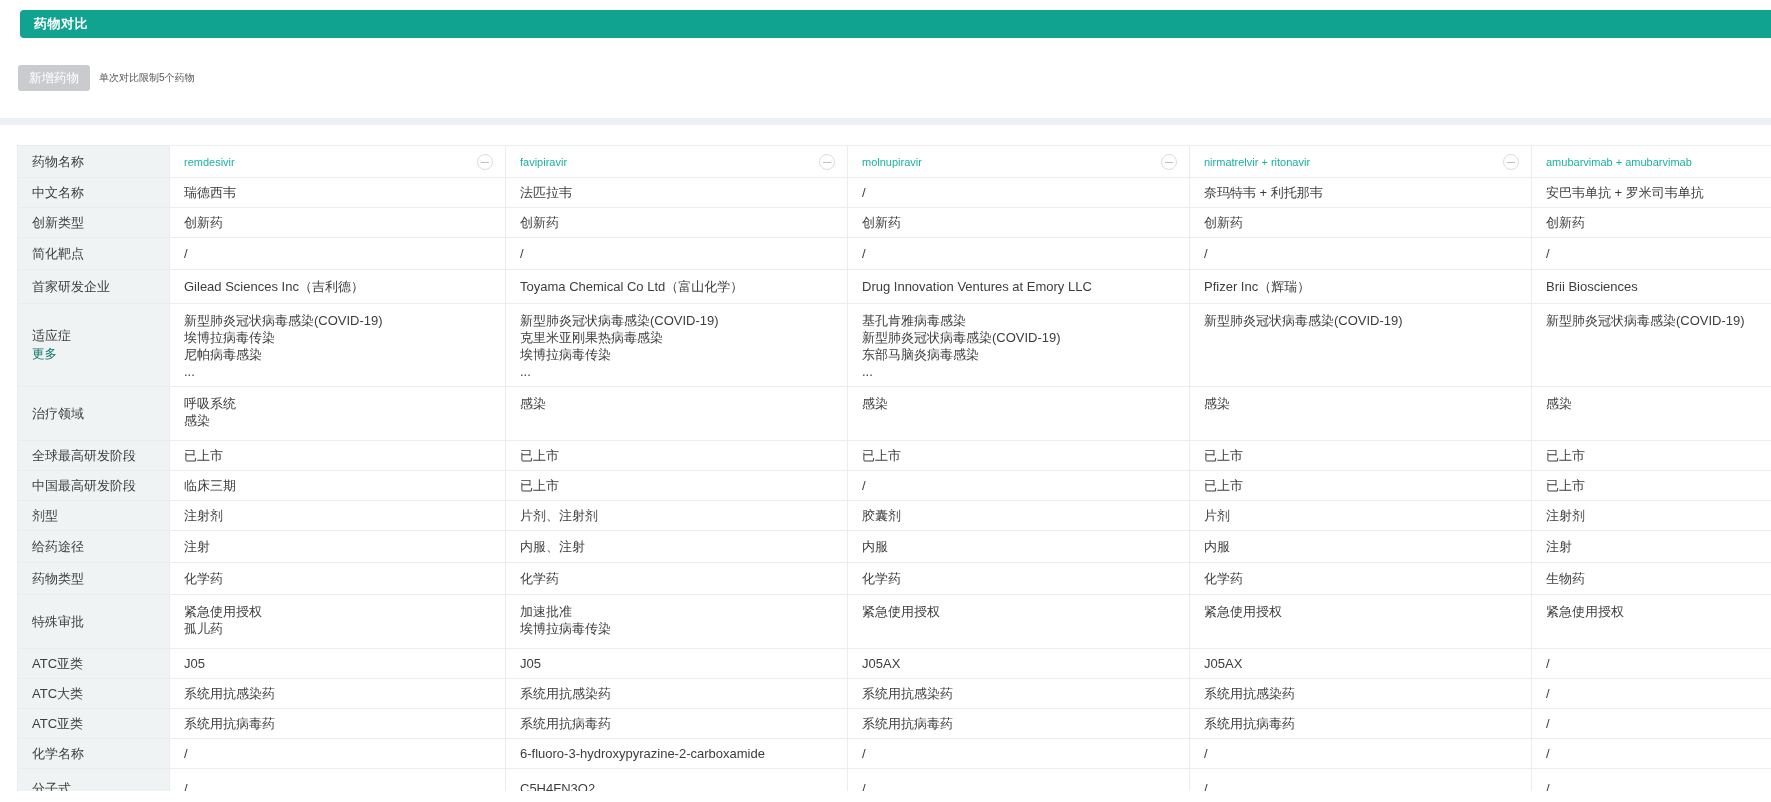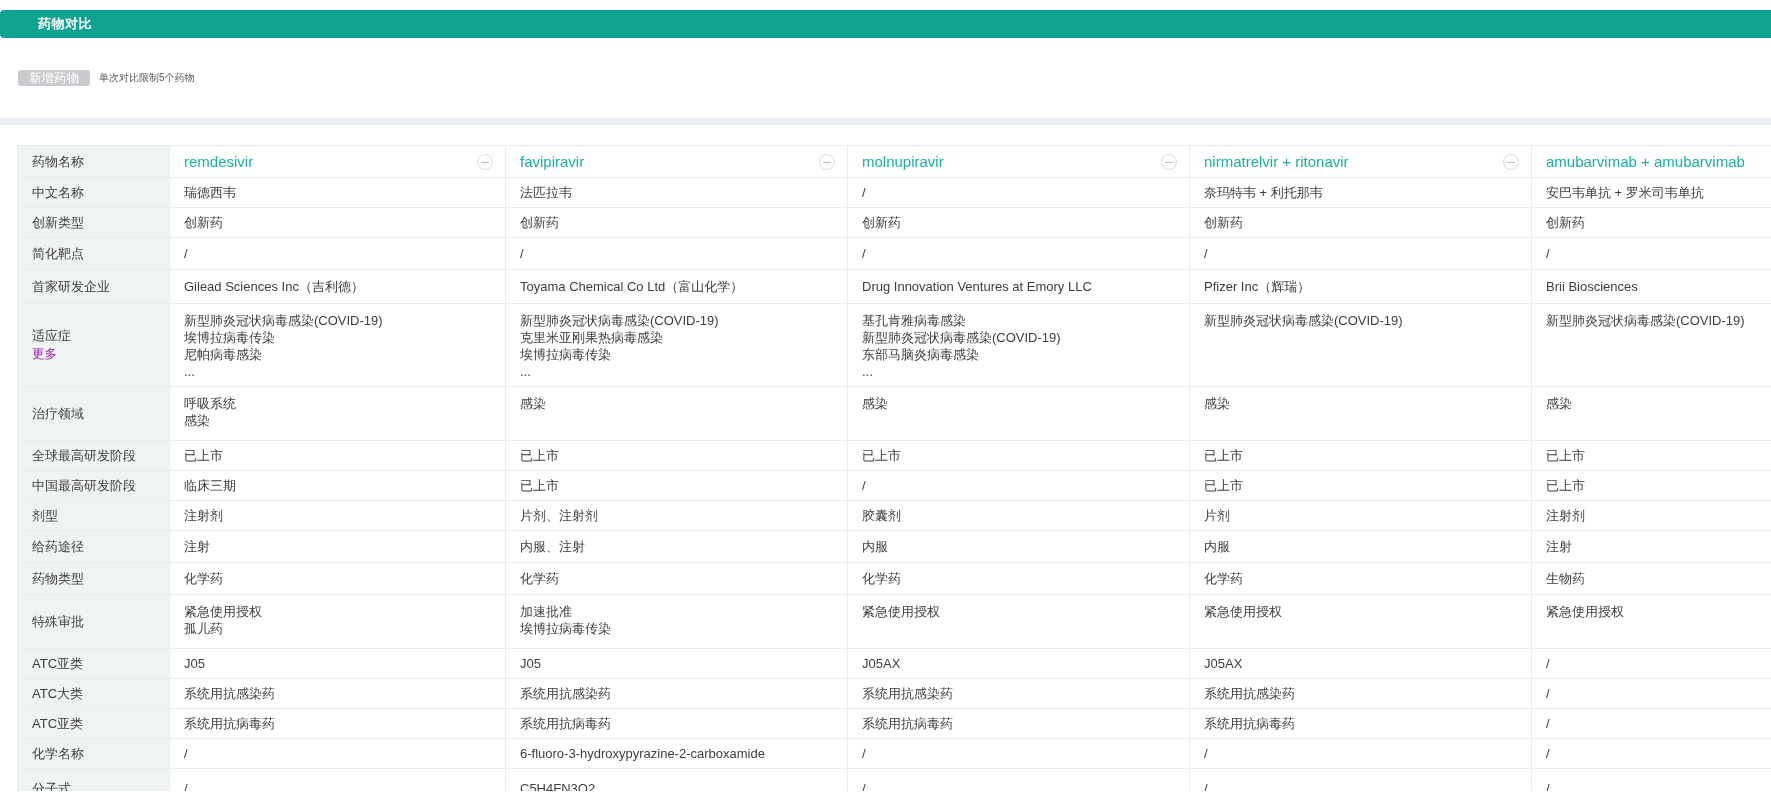--- a/index.html
+++ b/index.html
@@ -1,27 +1,27 @@
 <!DOCTYPE html>
 <html><head>
 <meta charset="utf-8">
 <style>
   * { box-sizing: border-box; margin: 0; padding: 0; }
   html, body { width: 1771px; height: 802px; overflow: hidden; background: #ffffff;
     font-family: "Liberation Sans", "DejaVu Sans", sans-serif; }
 
   
-  .titlebar { margin: 10px 0 0 0; height: 28px; background: #10a390;
-    border-radius: 4px 0 0 4px; display: flex; align-items: center; padding-left: 24px; }
+  .titlebar { margin: 10px 0 0 20px; height: 28px; background: #10a390;
+    border-radius: 4px 0 0 4px; display: flex; align-items: center; }
   .titlebar .title { color: #ffffff; font-size: 13px; font-weight: bold; padding-left: 14px; letter-spacing: .5px; }
 
   
   .toolbar { height: 80px; background: #ffffff; display: flex; align-items: center; padding: 0 0 0 18px; }
   .add-btn { background: #c9cbce; color: #ffffff; border: none; border-radius: 3px;
-    height: 16px; padding: 0 11px; font-size: 12.5px; cursor: not-allowed;
+    height: 26px; padding: 0 11px; font-size: 12.5px; cursor: not-allowed;
     font-family: "Liberation Sans", "DejaVu Sans", sans-serif; }
   .hint { font-size: 10px; color: #555555; margin-left: 9px; }
 
   .divider-band { height: 7px; background: #edf0f5; }
 
   
   .table-panel { background: #ffffff; height: 666px; overflow: hidden; position: relative; }
   .cmp-wrap { margin-left: 17px; padding-top: 20px; width: 1754px; height: 666px; overflow: hidden; }
   table.cmp { border-collapse: collapse; table-layout: fixed; width: 1856px; }
   table.cmp td { border: 1px solid #e9edf0; font-size: 13px; color: #3d3d3d;
@@ -29,26 +29,26 @@
   td.lbl { background: #f0f3f3; width: 152px; font-size: 12.5px; color: #484848; padding: 0 10px 0 11px; margin-left: 24px; }
   tr.multi td:not(.lbl) { vertical-align: top; padding-top: 8px; padding-bottom: 6px; }
   td.val { white-space: pre-line; }
 
   
   .h32 { height: 32px; } .h30 { height: 30px; } .h34 { height: 34px; }
   .h72 { height: 72px; } .h54 { height: 54px; } .h48 { height: 54px; } .h40 { height: 40px; }
 
   
   td.namecell { position: relative; }
-  .drugname { color: #18b2a0; font-size: 15px; cursor: pointer; }
+  .drugname { color: #18b2a0; font-size: 11px; cursor: pointer; }
   .minus { position: absolute; right: 12px; top: 50%; width: 16px; height: 16px;
     margin-top: -8px; border: 1px solid #dcdcdc; border-radius: 50%; cursor: pointer; background: #ffffff; }
   .minus::after { content: ""; position: absolute; left: 3px; right: 3px; top: 7px; height: 1px; background: #bfbfbf; }
 
-  .more { color: #a21caf; font-size: 12.5px; cursor: pointer; display: inline-block; margin-top: 2px; text-decoration: none; text-align: right; }
+  .more { color: #0f766e; font-size: 12.5px; cursor: pointer; display: inline-block; margin-top: 2px; text-decoration: none; text-align: right; }
 </style>
 </head>
 <body>
 
 <div class="titlebar">
   <span class="title">药物对比</span>
 </div>
 
 <div class="toolbar">
   <button class="add-btn">新增药物</button>

